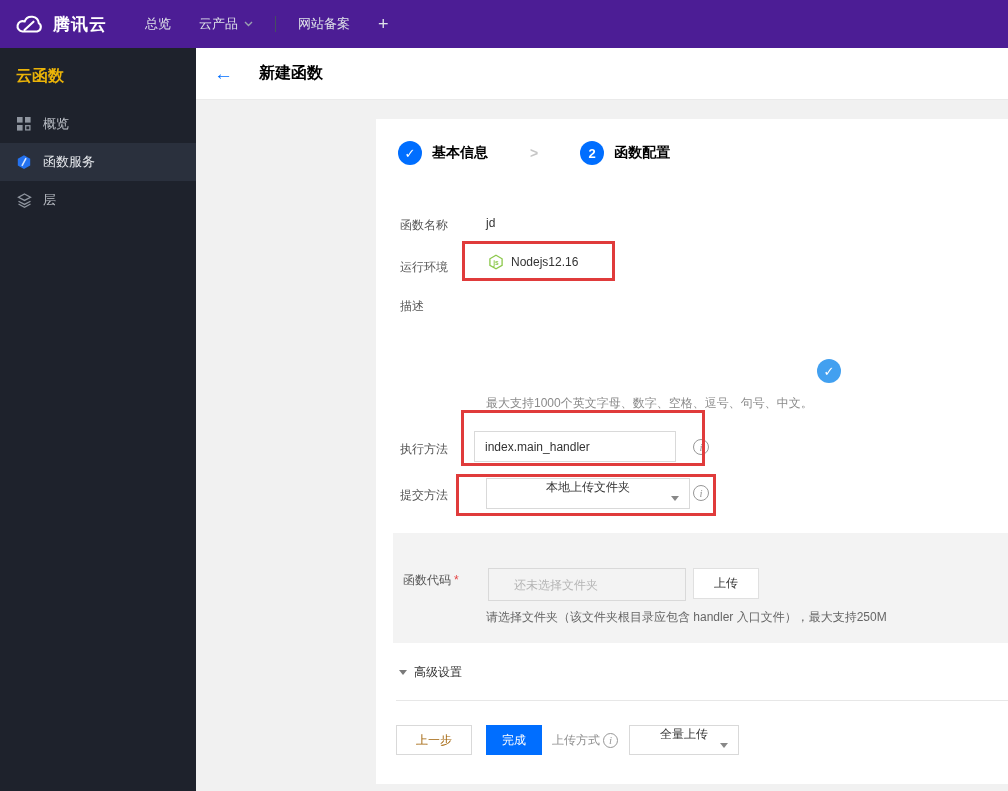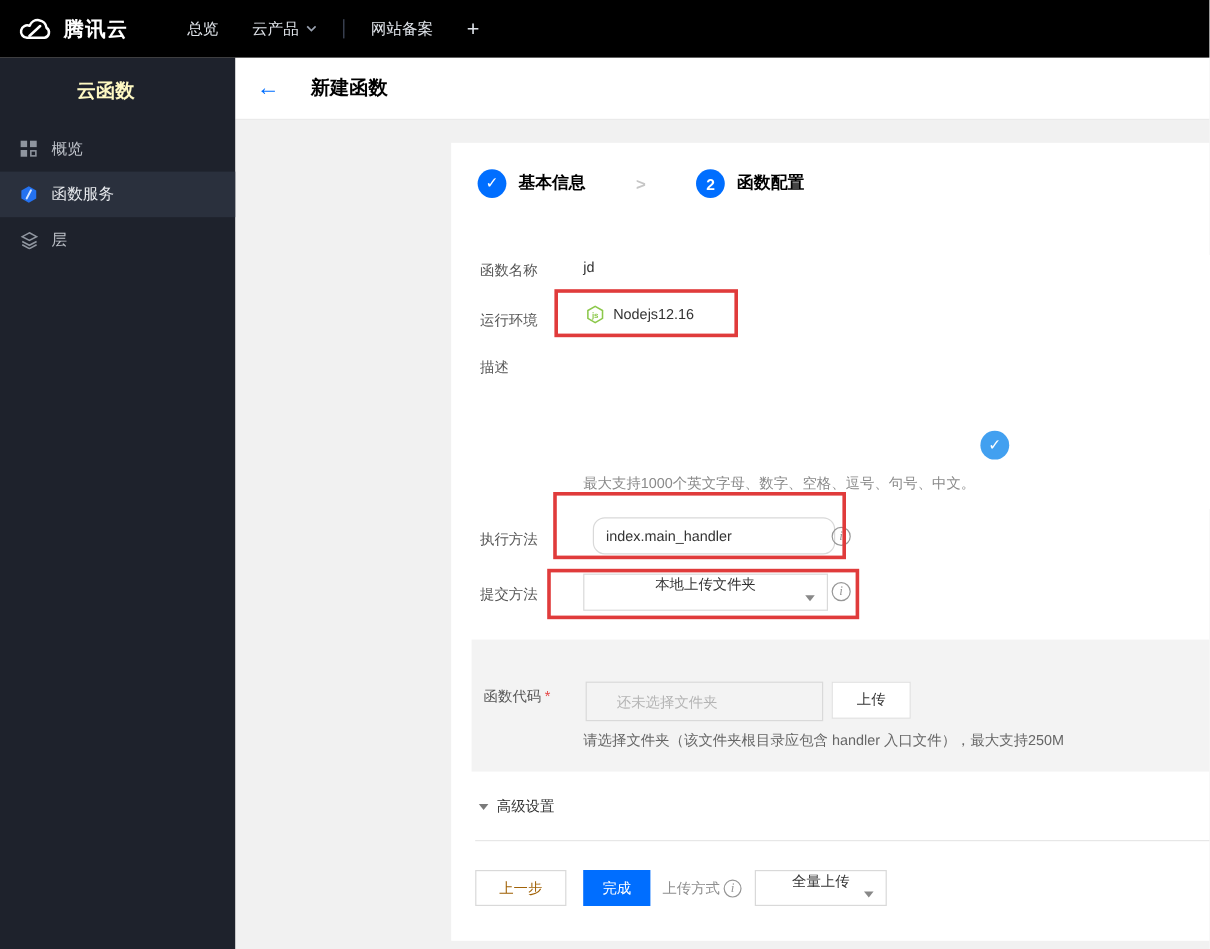--- a/index.html
+++ b/index.html
@@ -5,33 +5,33 @@
   * { margin:0; padding:0; box-sizing:border-box; }
   html,body { width:1008px; height:791px; }
   body {
     position:relative; overflow:hidden;
     font-family:"Liberation Sans","DejaVu Sans",sans-serif;
     background:#f1f1f1;
   }
 
   
   .topbar { position:absolute; top:0; left:0; width:100%; height:48px;
-    background:#000000; display:flex; align-items:center; color:#fff; z-index:20;gap:11px; }
+    background:#4c1d95; display:flex; align-items:center; color:#fff; z-index:20; }
   .logo-wrap { display:flex; align-items:center; margin-left:14px; gap:9px; cursor:pointer; }
   .brand { font-size:17px; font-weight:bold; letter-spacing:1px; }
   .topnav { display:flex; align-items:center; margin-left:24px; }
   .topnav-item { font-size:13px; color:#dfe3e9; padding:0 14px; height:48px;
     display:flex; align-items:center; gap:6px; cursor:pointer; }
   .nav-divider { width:1px; height:16px; background:#454e61; margin:0 8px; }
   .topnav-plus { font-size:18px; font-weight:300; }
 
   
   .sidebar { position:absolute; top:48px; left:0; width:196px; bottom:0;
     background:#1e222c; z-index:15; }
-  .sidebar-title { color:#fef9c3; font-size:16px; font-weight:bold; padding:18px 0 18px 16px;margin-left:48px; }
+  .sidebar-title { color:#eab308; font-size:16px; font-weight:bold; padding:18px 0 18px 16px; }
   .side-item { height:38px; display:flex; align-items:center; padding-left:16px;
     gap:11px; color:#bfc3ca; font-size:13px; cursor:pointer; }
   .side-item.active { background:#2a303d; color:#e9ebef; }
   .side-icon { width:16px; height:16px; display:flex; align-items:center; justify-content:center; }
 
   
   .main { position:absolute; left:196px; top:48px; right:0; bottom:0; background:#f1f1f1; }
   .page-header { position:absolute; top:0; left:0; right:0; height:52px; background:#fff;
     border-bottom:1px solid #eaeaea; display:flex; align-items:center; z-index:5; }
   .back { margin-left:18px; cursor:pointer; color:#006eff; font-size:19px; font-weight:bold; line-height:1; }
@@ -61,21 +61,21 @@
   .desc-area { position:absolute; left:110px; top:171px; width:360px; height:98px;
     border:1px solid #d9d9d9; font-size:12px; color:#333; padding:8px 10px; resize:none;
     font-family:inherit; outline:none; background:#fff; }
   .desc-check { position:absolute; left:441px; top:240px; width:24px; height:24px; border-radius:50%;
     background:#42a0f0; color:#fff; display:flex; align-items:center; justify-content:center;
     font-size:13px; font-weight:bold; }
   .helper1 { position:absolute; left:110px; top:276px; font-size:12px; color:#8a8a8a; }
 
   .text-input { border:1px solid #d9d9d9; padding:0 10px; font-size:12px; color:#333;
     font-family:inherit; outline:none; background:#fff; }
-  .handler-input { position:absolute; left:118px; top:312px; width:202px; height:31px;border-radius:10px; }
+  .handler-input { position:absolute; left:98px; top:312px; width:202px; height:31px; }
 
   .info-icon { width:16px; height:16px; border:1px solid #979797; border-radius:50%;
     color:#979797; font-size:11px; line-height:1; display:flex; align-items:center;
     justify-content:center; font-style:italic; font-family:"Liberation Serif",serif; cursor:pointer; }
   .info-handler { position:absolute; left:317px; top:320px; }
   .info-submit  { position:absolute; left:317px; top:366px; }
 
   .fake-select { border:1px solid #d9d9d9; background:#fff; display:flex; align-items:center;
     padding:0 10px; font-size:12px; color:#333; cursor:pointer;flex-direction:column; }
   .submit-select { position:absolute; left:110px; top:359px; width:204px; height:31px; }

